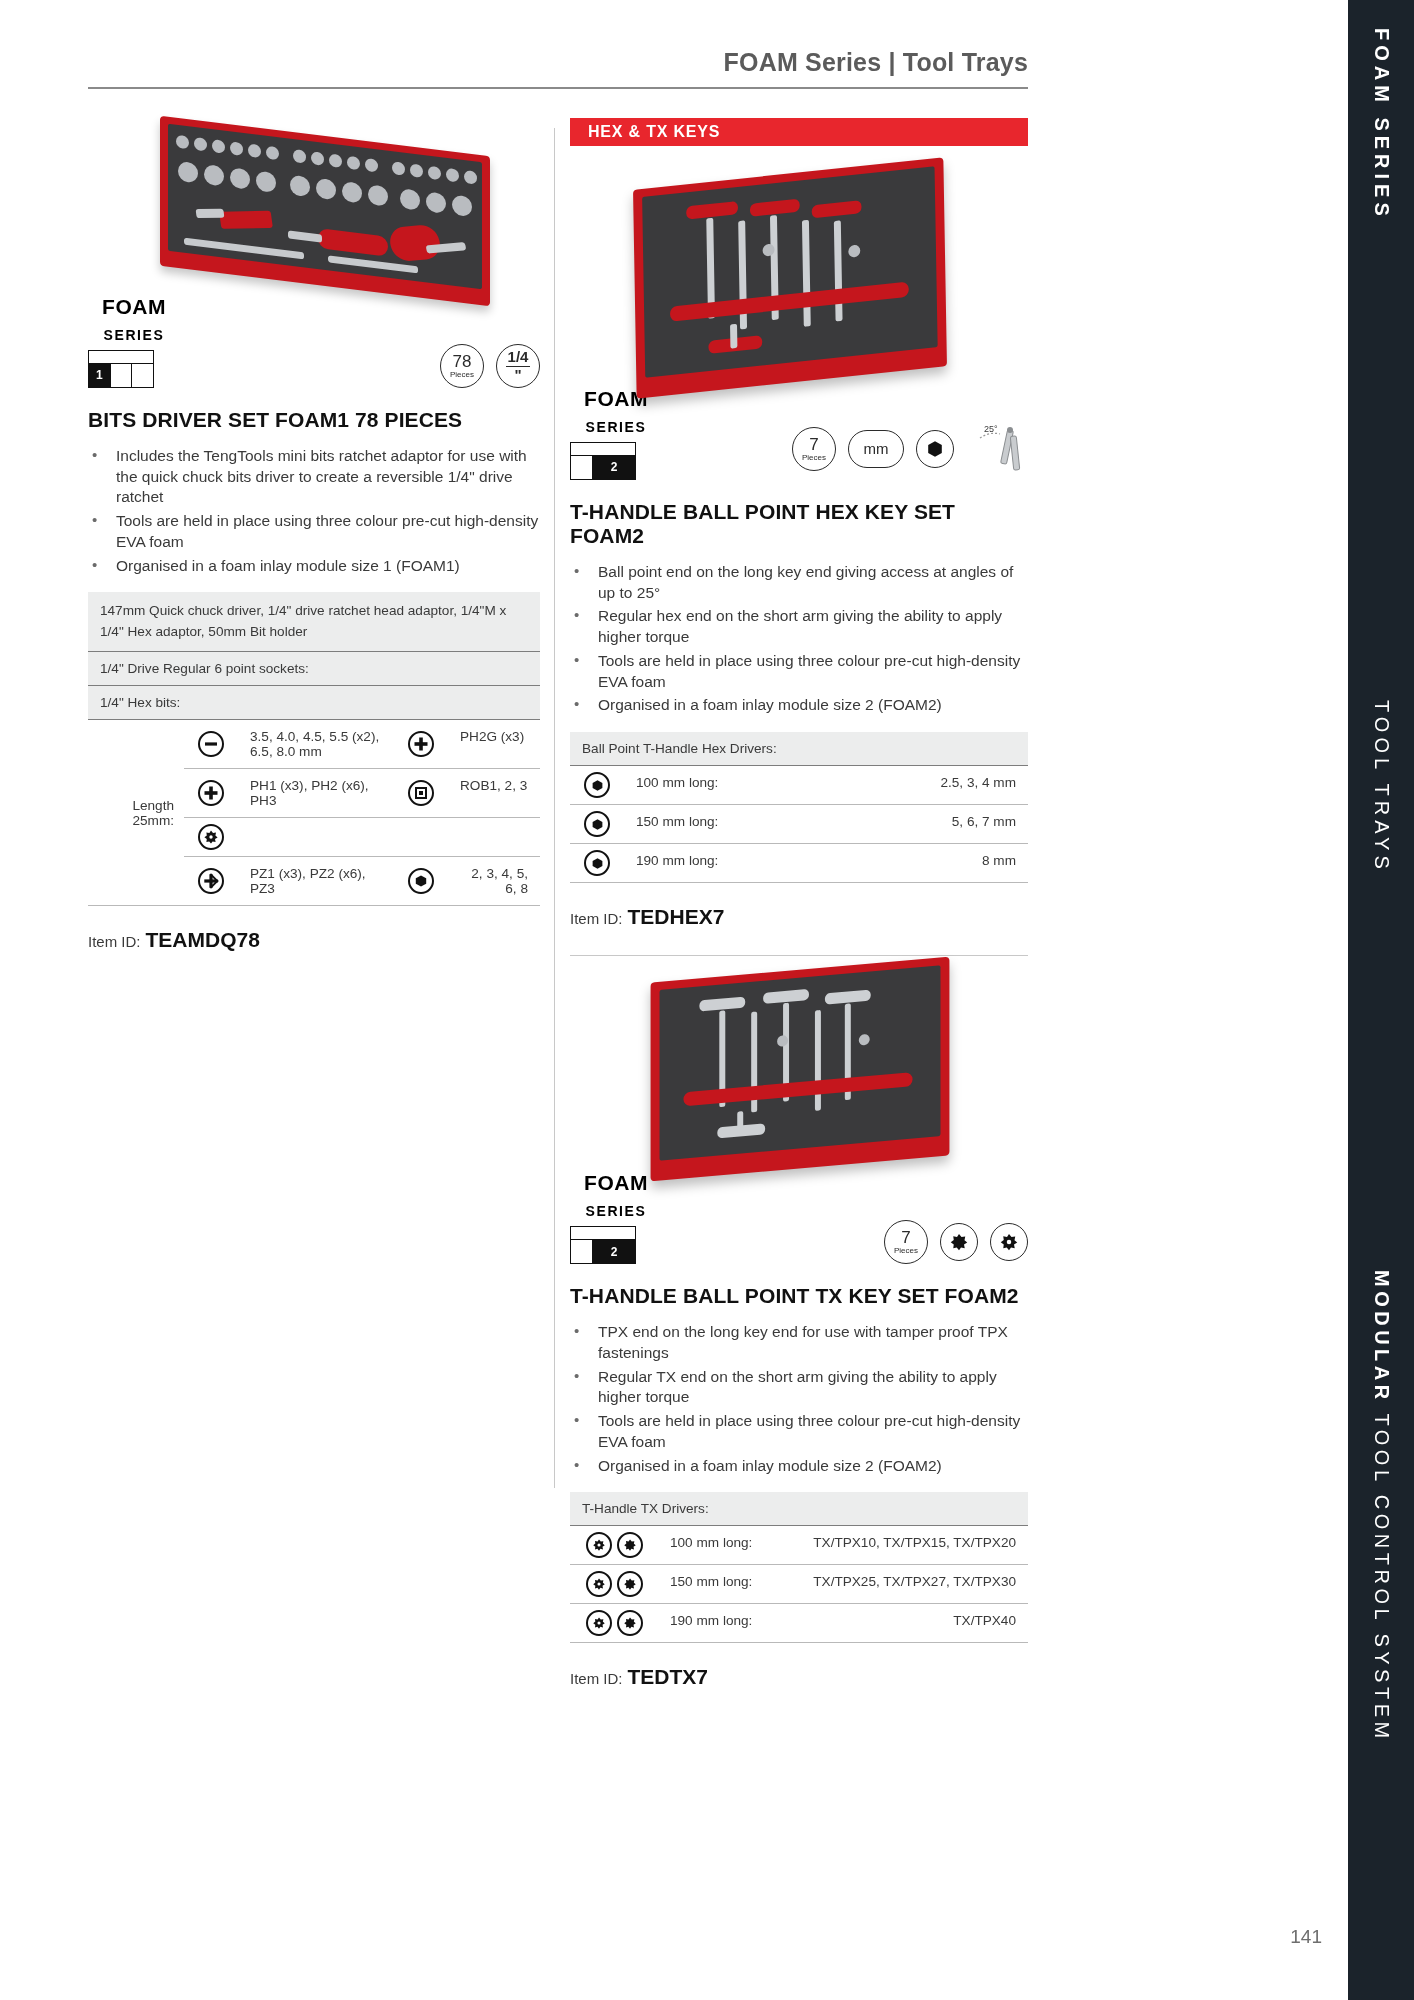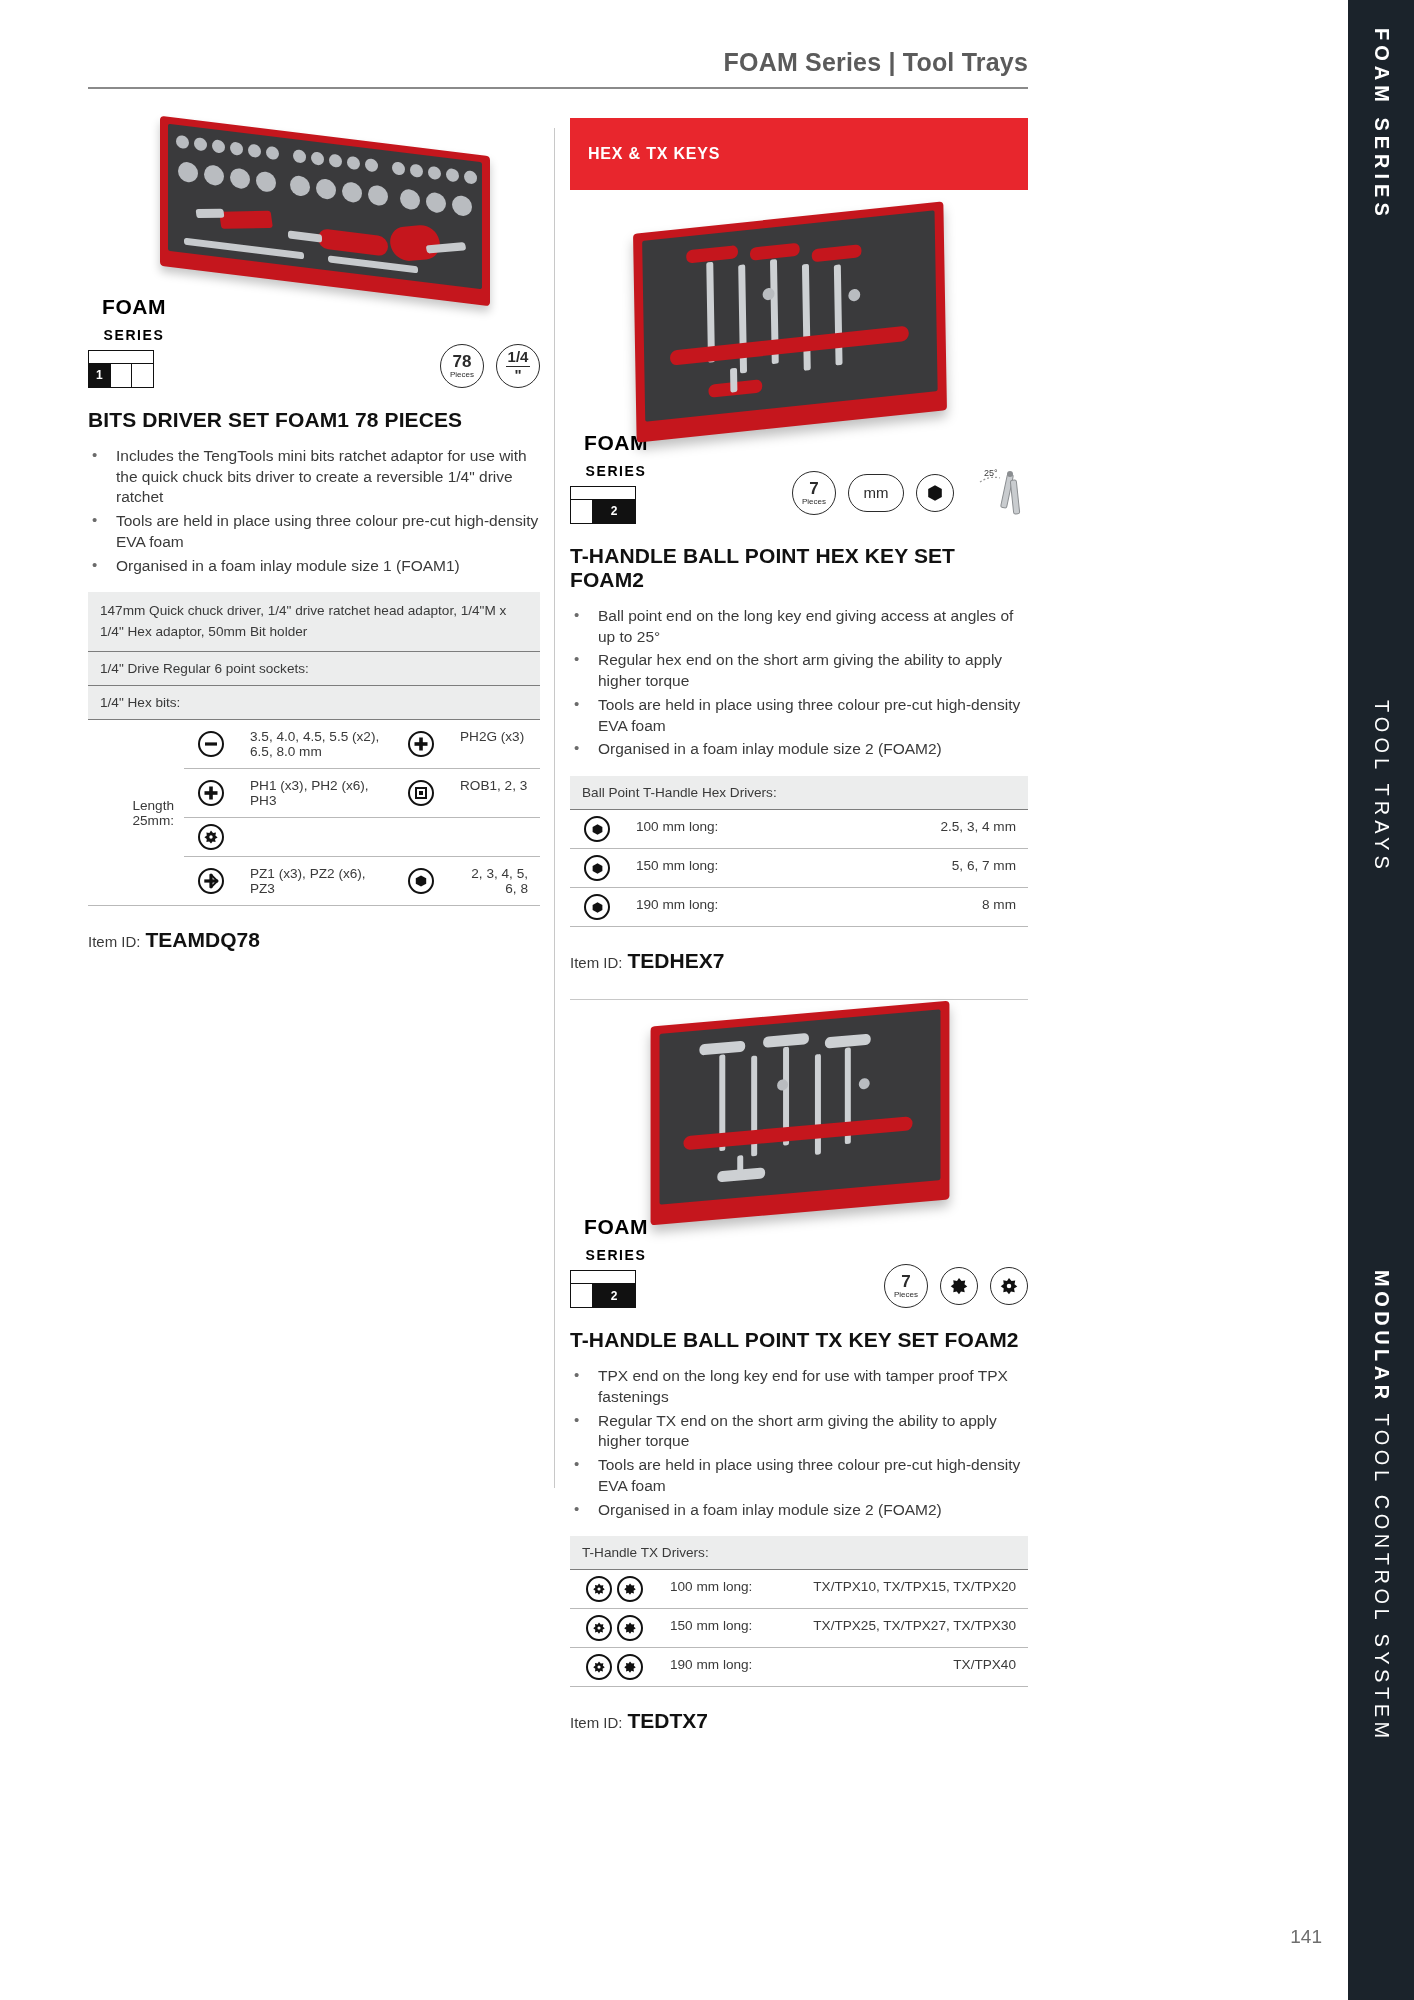--- a/index.html
+++ b/index.html
@@ -130,21 +130,21 @@
 
   
   .chip-row { display: flex; align-items: center; gap: 12px; }
   .chip {
     width: 44px; height: 44px; border-radius: 50%;
     border: 1.8px solid #2b2b2b;
     display: flex; flex-direction: column;
     align-items: center; justify-content: center;
     line-height: 1;
   }
-  .chip .big { font-size: 17px; font-weight: bold; }
+  .chip .big { font-size: 17px; font-weight: normal; }
   .chip .sml { font-size: 8px; margin-top: 1px; }
   .chip-frac {
     width: 44px; height: 44px; border-radius: 50%;
     border: 1.8px solid #2b2b2b;
     display: flex; flex-direction: column;
     align-items: center; justify-content: center;
     font-size: 15px; font-weight: bold; line-height: 1.05;
   }
   .chip-txt {
     height: 38px; min-width: 56px; padding: 0 12px;
@@ -212,21 +212,21 @@
     font-size: 15px; color: #3a3a3a;
   }
   .item-id b { font-size: 21px; font-weight: bold; color: #111; margin-left: 5px; }
 
   
   .banner {
     background: #e8262d;
     color: #fff;
     font-size: 16px; font-weight: bold;
     letter-spacing: 0.8px;
-    padding: 27px 18px;
+    padding: 5px 18px;
   }
   .sub { width: 100%; }
   .sub .row { display: flex; justify-content: space-between; }
 
   .angle-ico { position: relative; width: 62px; height: 62px; }
 
   .page-num {
     position: absolute;
     right: 92px; bottom: 52px;
     font-size: 19px; color: #6e6e6e;

